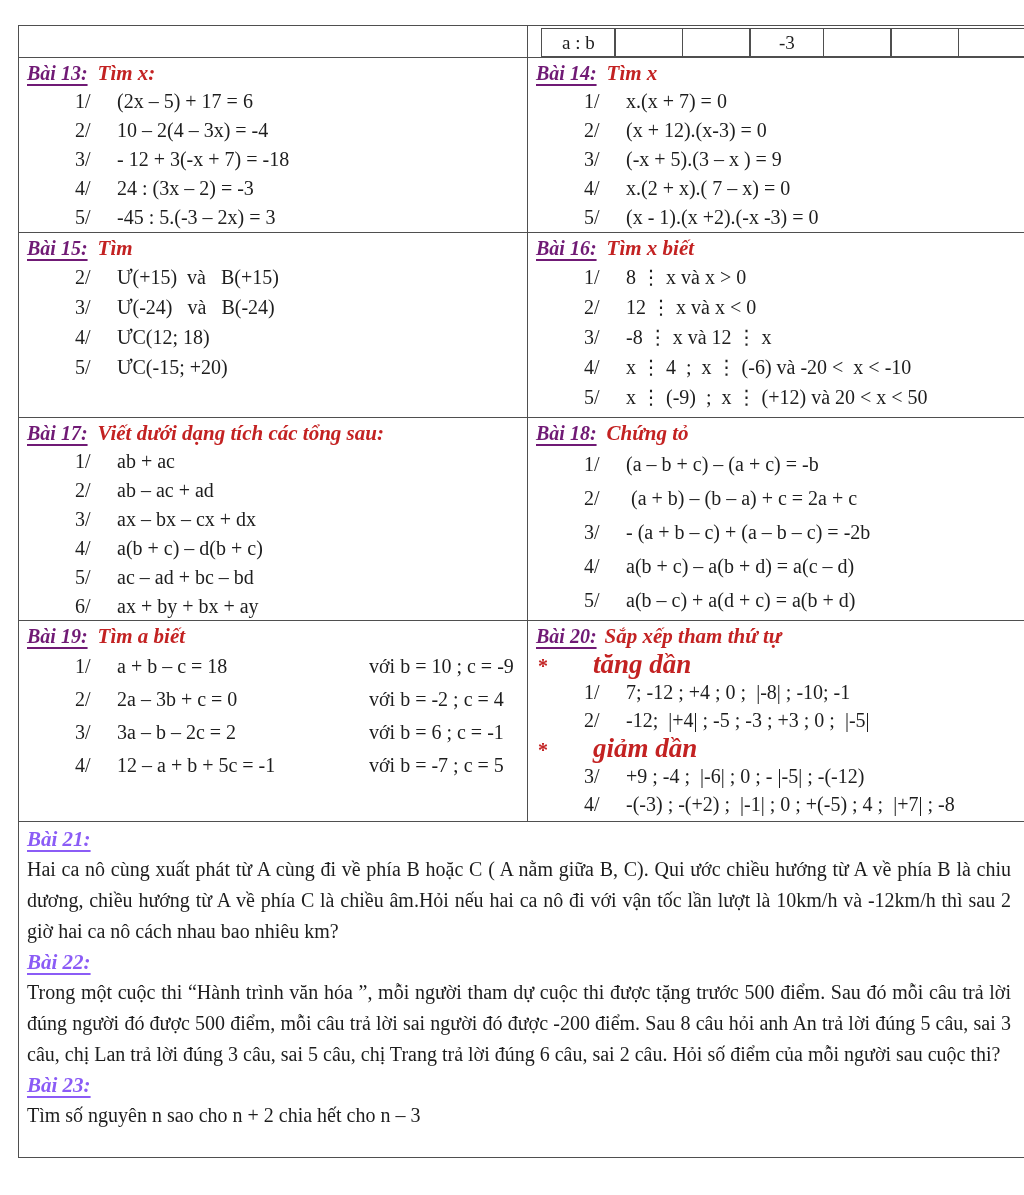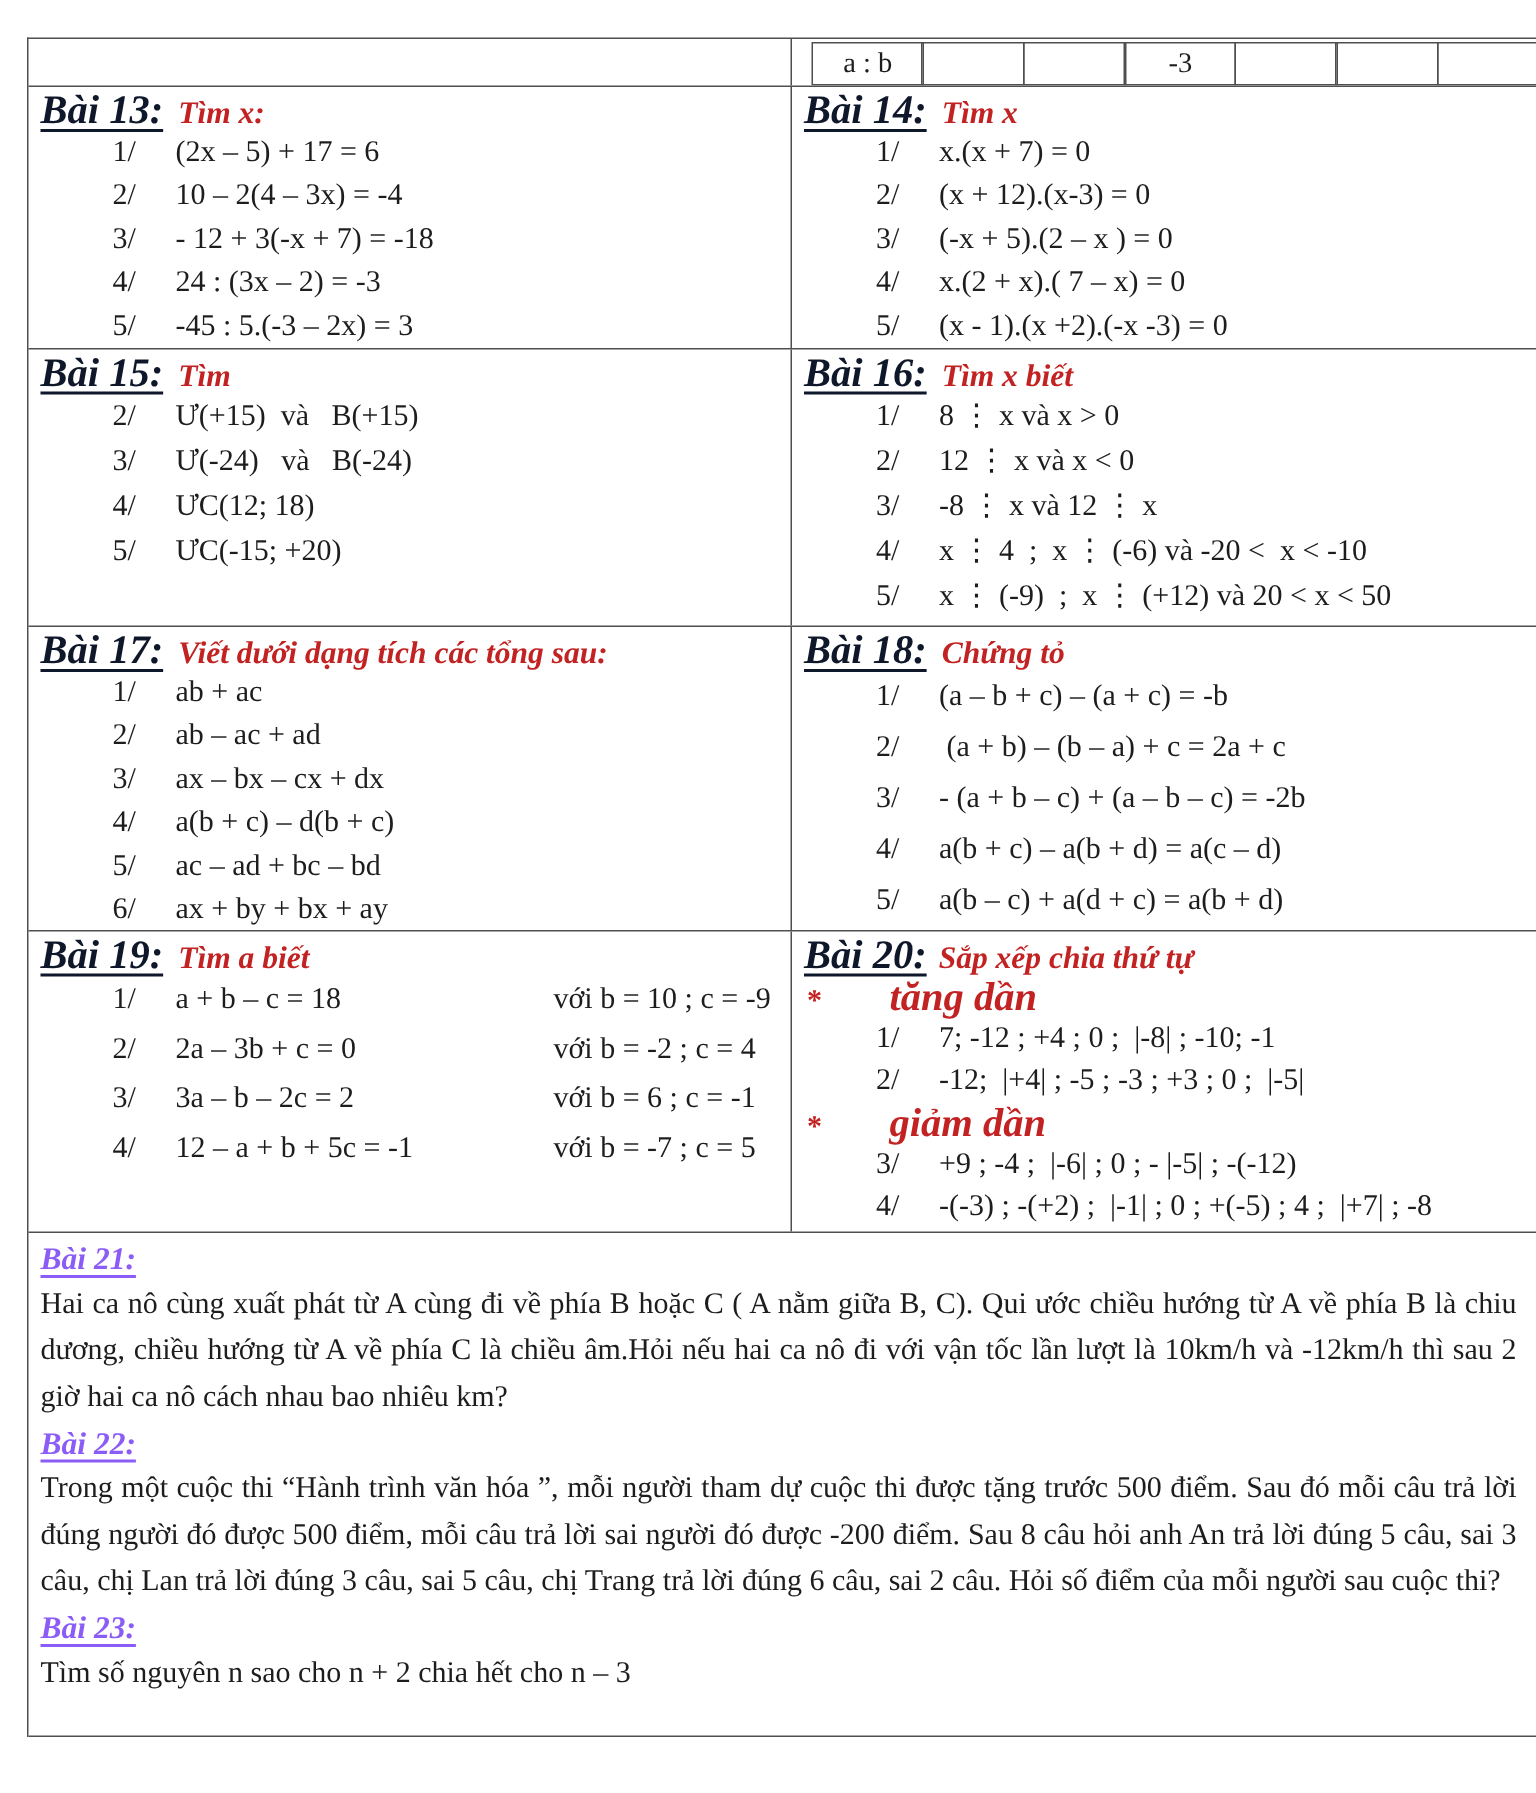--- a/index.html
+++ b/index.html
@@ -25,21 +25,21 @@
   .mcell{
     box-sizing:border-box;border:1.5px solid #4f4f4f;margin-left:-1.5px;
     height:29px;line-height:27px;text-align:center;font-size:19px;white-space:pre;
   }
   .mcell:first-child{margin-left:0;}
   .mc0{width:76px;} .mc1{width:70px;} .mc2{width:70px;} .mc3{width:76px;}
   .mc4{width:70px;} .mc5{width:70px;} .mc6{width:68px;}
   
   .ex-head{line-height:28px;height:28px;white-space:nowrap;}
   .ex-title{
-    color:#0f172a;font-weight:bold;font-style:italic;font-size:27px;
+    color:#701a75;font-weight:bold;font-style:italic;font-size:20px;
     text-decoration:underline;text-decoration-thickness:2px;text-underline-offset:4px;text-align:center;
   }
   .ex-sub{color:#c32222;font-weight:bold;font-style:italic;font-size:21px;margin-left:10px;}
   .ex-sub.tight{margin-left:8px;}
   .ex-item{padding-left:48px;font-size:20px;white-space:pre;}
   .num{display:inline-block;width:42px;}
   .lh29 .ex-item{height:29px;line-height:29px;}
   .lh30 .ex-item{height:30px;line-height:30px;}
   .lh33 .ex-item{height:33px;line-height:33px;}
   .lh34 .ex-item{height:34px;line-height:34px;}
@@ -88,21 +88,21 @@
       <div class="ex-item"><span class="num">3/</span><span class="txt">- 12 + 3(-x + 7) = -18</span></div>
       <div class="ex-item"><span class="num">4/</span><span class="txt">24 : (3x – 2) = -3</span></div>
       <div class="ex-item"><span class="num">5/</span><span class="txt">-45 : 5.(-3 – 2x) = 3</span></div>
     </div>
     <div class="col-r lh29">
       <div class="ex-head">
         <span class="ex-title">Bài 14:</span><span class="ex-sub">Tìm x</span>
       </div>
       <div class="ex-item"><span class="num">1/</span><span class="txt">x.(x + 7) = 0</span></div>
       <div class="ex-item"><span class="num">2/</span><span class="txt">(x + 12).(x-3) = 0</span></div>
-      <div class="ex-item"><span class="num">3/</span><span class="txt">(-x + 5).(2 – x ) = 0</span></div>
+      <div class="ex-item"><span class="num">3/</span><span class="txt">(-x + 5).(3 – x ) = 9</span></div>
       <div class="ex-item"><span class="num">4/</span><span class="txt">x.(2 + x).( 7 – x) = 0</span></div>
       <div class="ex-item"><span class="num">5/</span><span class="txt">(x - 1).(x +2).(-x -3) = 0</span></div>
     </div>
   </div>
 
   <div class="row row-2">
     <div class="col-l lh30">
       <div class="ex-head">
         <span class="ex-title">Bài 15:</span><span class="ex-sub">Tìm</span>
       </div>
@@ -152,21 +152,21 @@
       <div class="ex-head">
         <span class="ex-title">Bài 19:</span><span class="ex-sub">Tìm a biết</span>
       </div>
       <div class="ex-item"><span class="num">1/</span><span class="eq">a + b – c = 18</span><span class="cond">với b = 10 ; c = -9</span></div>
       <div class="ex-item"><span class="num">2/</span><span class="eq">2a – 3b + c = 0</span><span class="cond">với b = -2 ; c = 4</span></div>
       <div class="ex-item"><span class="num">3/</span><span class="eq">3a – b – 2c = 2</span><span class="cond">với b = 6 ; c = -1</span></div>
       <div class="ex-item"><span class="num">4/</span><span class="eq">12 – a + b + 5c = -1</span><span class="cond">với b = -7 ; c = 5</span></div>
     </div>
     <div class="col-r lh28">
       <div class="ex-head">
-        <span class="ex-title">Bài 20:</span><span class="ex-sub tight">Sắp xếp chia thứ tự</span>
+        <span class="ex-title">Bài 20:</span><span class="ex-sub tight">Sắp xếp tham thứ tự</span>
       </div>
       <div class="group-head"><span class="star">*</span><span class="group-label">tăng dần</span></div>
       <div class="ex-item"><span class="num">1/</span><span class="txt">7; -12 ; +4 ; 0 ;  |-8| ; -10; -1</span></div>
       <div class="ex-item"><span class="num">2/</span><span class="txt">-12;  |+4| ; -5 ; -3 ; +3 ; 0 ;  |-5|</span></div>
       <div class="group-head"><span class="star">*</span><span class="group-label">giảm dần</span></div>
       <div class="ex-item"><span class="num">3/</span><span class="txt">+9 ; -4 ;  |-6| ; 0 ; - |-5| ; -(-12)</span></div>
       <div class="ex-item"><span class="num">4/</span><span class="txt">-(-3) ; -(+2) ;  |-1| ; 0 ; +(-5) ; 4 ;  |+7| ; -8</span></div>
     </div>
   </div>
 

